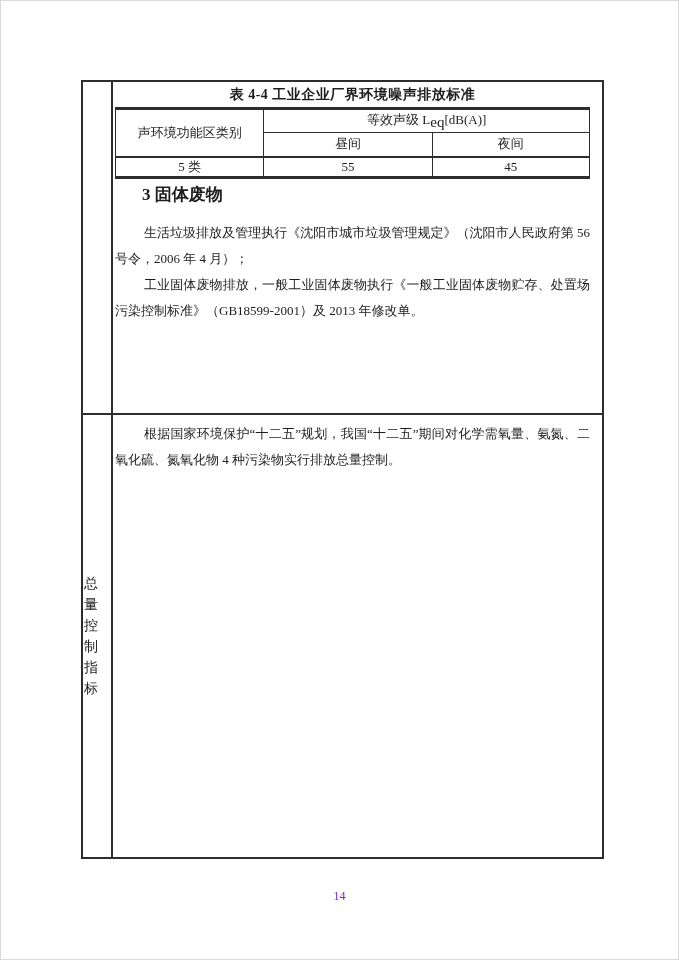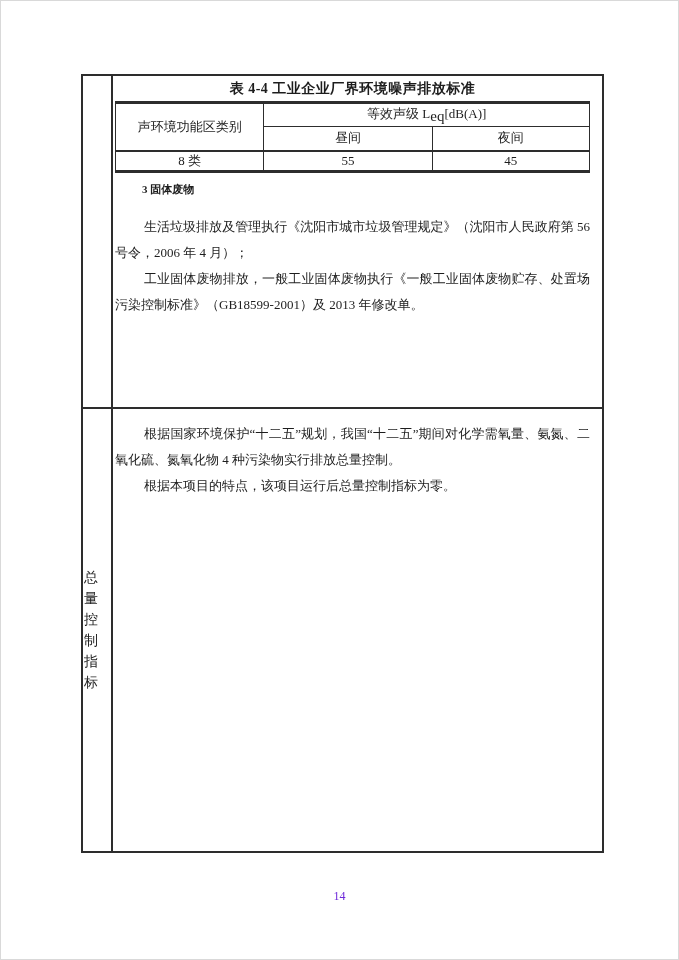--- a/index.html
+++ b/index.html
@@ -8,21 +8,21 @@
     background: #ffffff;
     font-family: "Liberation Serif", "DejaVu Serif", serif;
     color: #1d1d1d;
     position: relative;
     overflow: hidden;
   }
   body { box-shadow: inset 0 0 0 1px #d9d9d9; }
 
   .frame {
     position: absolute;
-    left: 81px; top: 74px;
+    left: 81px; top: 80px;
     width: 523px; height: 779px;
     border: 2px solid #2d2d2d;
     display: flex; flex-direction: column;
     background: #ffffff;
   }
   .row { display: flex; min-height: 0; }
   .row-top { height: 333px; border-bottom: 2px solid #2d2d2d; }
   .row-bottom { flex: 1; }
 
   .sidebar {
@@ -68,30 +68,30 @@
   table.noise tr.r2 { height: 24px; }
   table.noise tr.r3 { height: 21px; }
   table.noise td.cat { border-bottom: 2px solid #2d2d2d; }
   table.noise tr.r2 td { border-bottom: 2px solid #2d2d2d; }
   table.noise sub { font-size: 15px; vertical-align: -3px; }
 
   .heading {
     margin-top: 6px;
     padding-left: 27px;
     font-weight: bold;
-    font-size: 11px; line-height: 20px;
+    font-size: 17px; line-height: 20px;
   }
   .para {
     font-size: 13px;
     line-height: 26px;
     text-align: justify;
     text-indent: 29px;
   }
   .para.first { margin-top: 15px; }
-  .row-bottom .main { padding-top: 12px; }
+  .row-bottom .main { padding-top: 6px; }
 
   .page-number {
     position: absolute;
     top: 889px; left: 0; width: 100%;
     text-align: center;
     font-size: 12px;
     color: #6d28d9;
   }
 </style>
 </head>
@@ -114,39 +114,38 @@
         <tbody>
           <tr class="r1">
             <td class="cat" rowspan="2">声环境功能区类别</td>
             <td colspan="2"><span>等效声级 L</span><sub>eq</sub><span>[dB(A)]</span></td>
           </tr>
           <tr class="r2">
             <td>昼间</td>
             <td>夜间</td>
           </tr>
           <tr class="r3">
-            <td>8 类</td>
+            <td>5 类</td>
             <td>55</td>
             <td>45</td>
           </tr>
         </tbody>
       </table>
 
       <div class="heading">3  固体废物</div>
       <p class="para first">生活垃圾排放及管理执行《沈阳市城市垃圾管理规定》（沈阳市人民政府第 56 号令，2006 年 4 月）；</p>
       <p class="para">工业固体废物排放，一般工业固体废物执行《一般工业固体废物贮存、处置场污染控制标准》（GB18599-2001）及 2013 年修改单。</p>
 
     </div>
   </div>
 
   <div class="row row-bottom">
     <div class="sidebar">
       <div class="vlabel">总量控制指标</div>
     </div>
     <div class="main">
       <p class="para">根据国家环境保护“十二五”规划，我国“十二五”期间对化学需氧量、氨氮、二氧化硫、氮氧化物 4 种污染物实行排放总量控制。</p>
-      <p class="para">根据本项目的特点，该项目运行后总量控制指标为零。</p>
     </div>
   </div>
 
 </div>
 
 <div class="page-number">14</div>
 
 </body></html>

